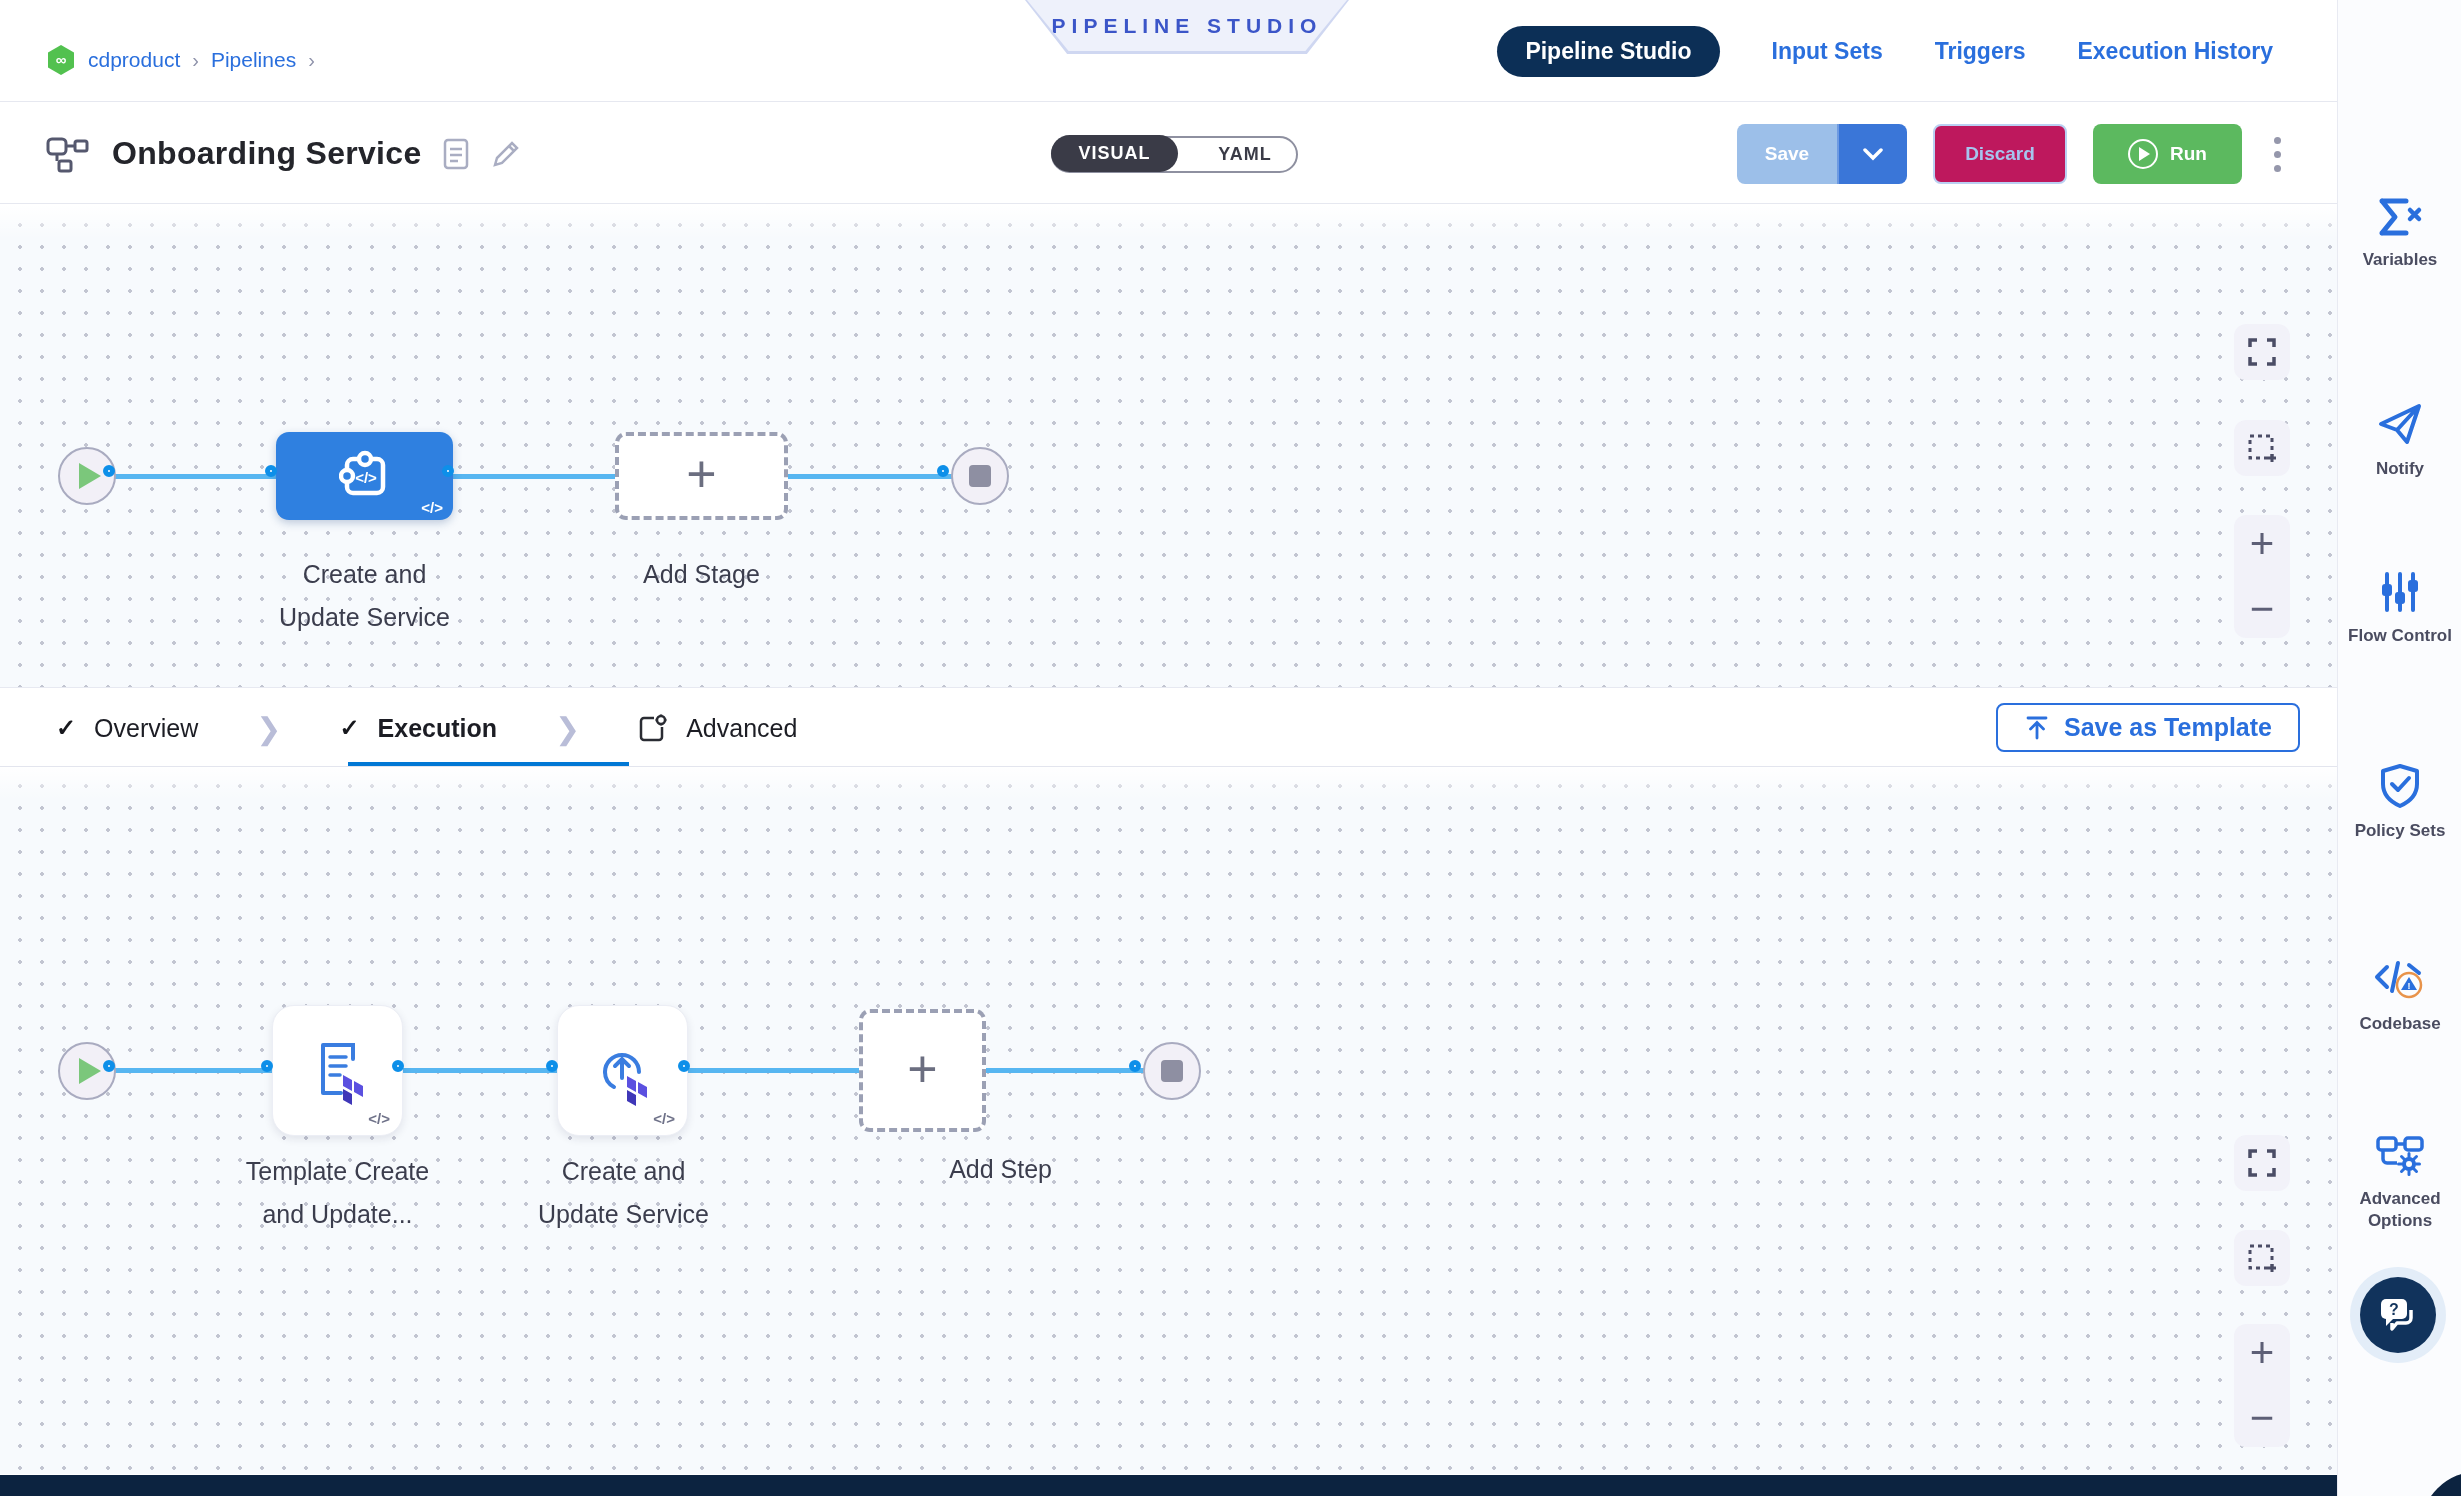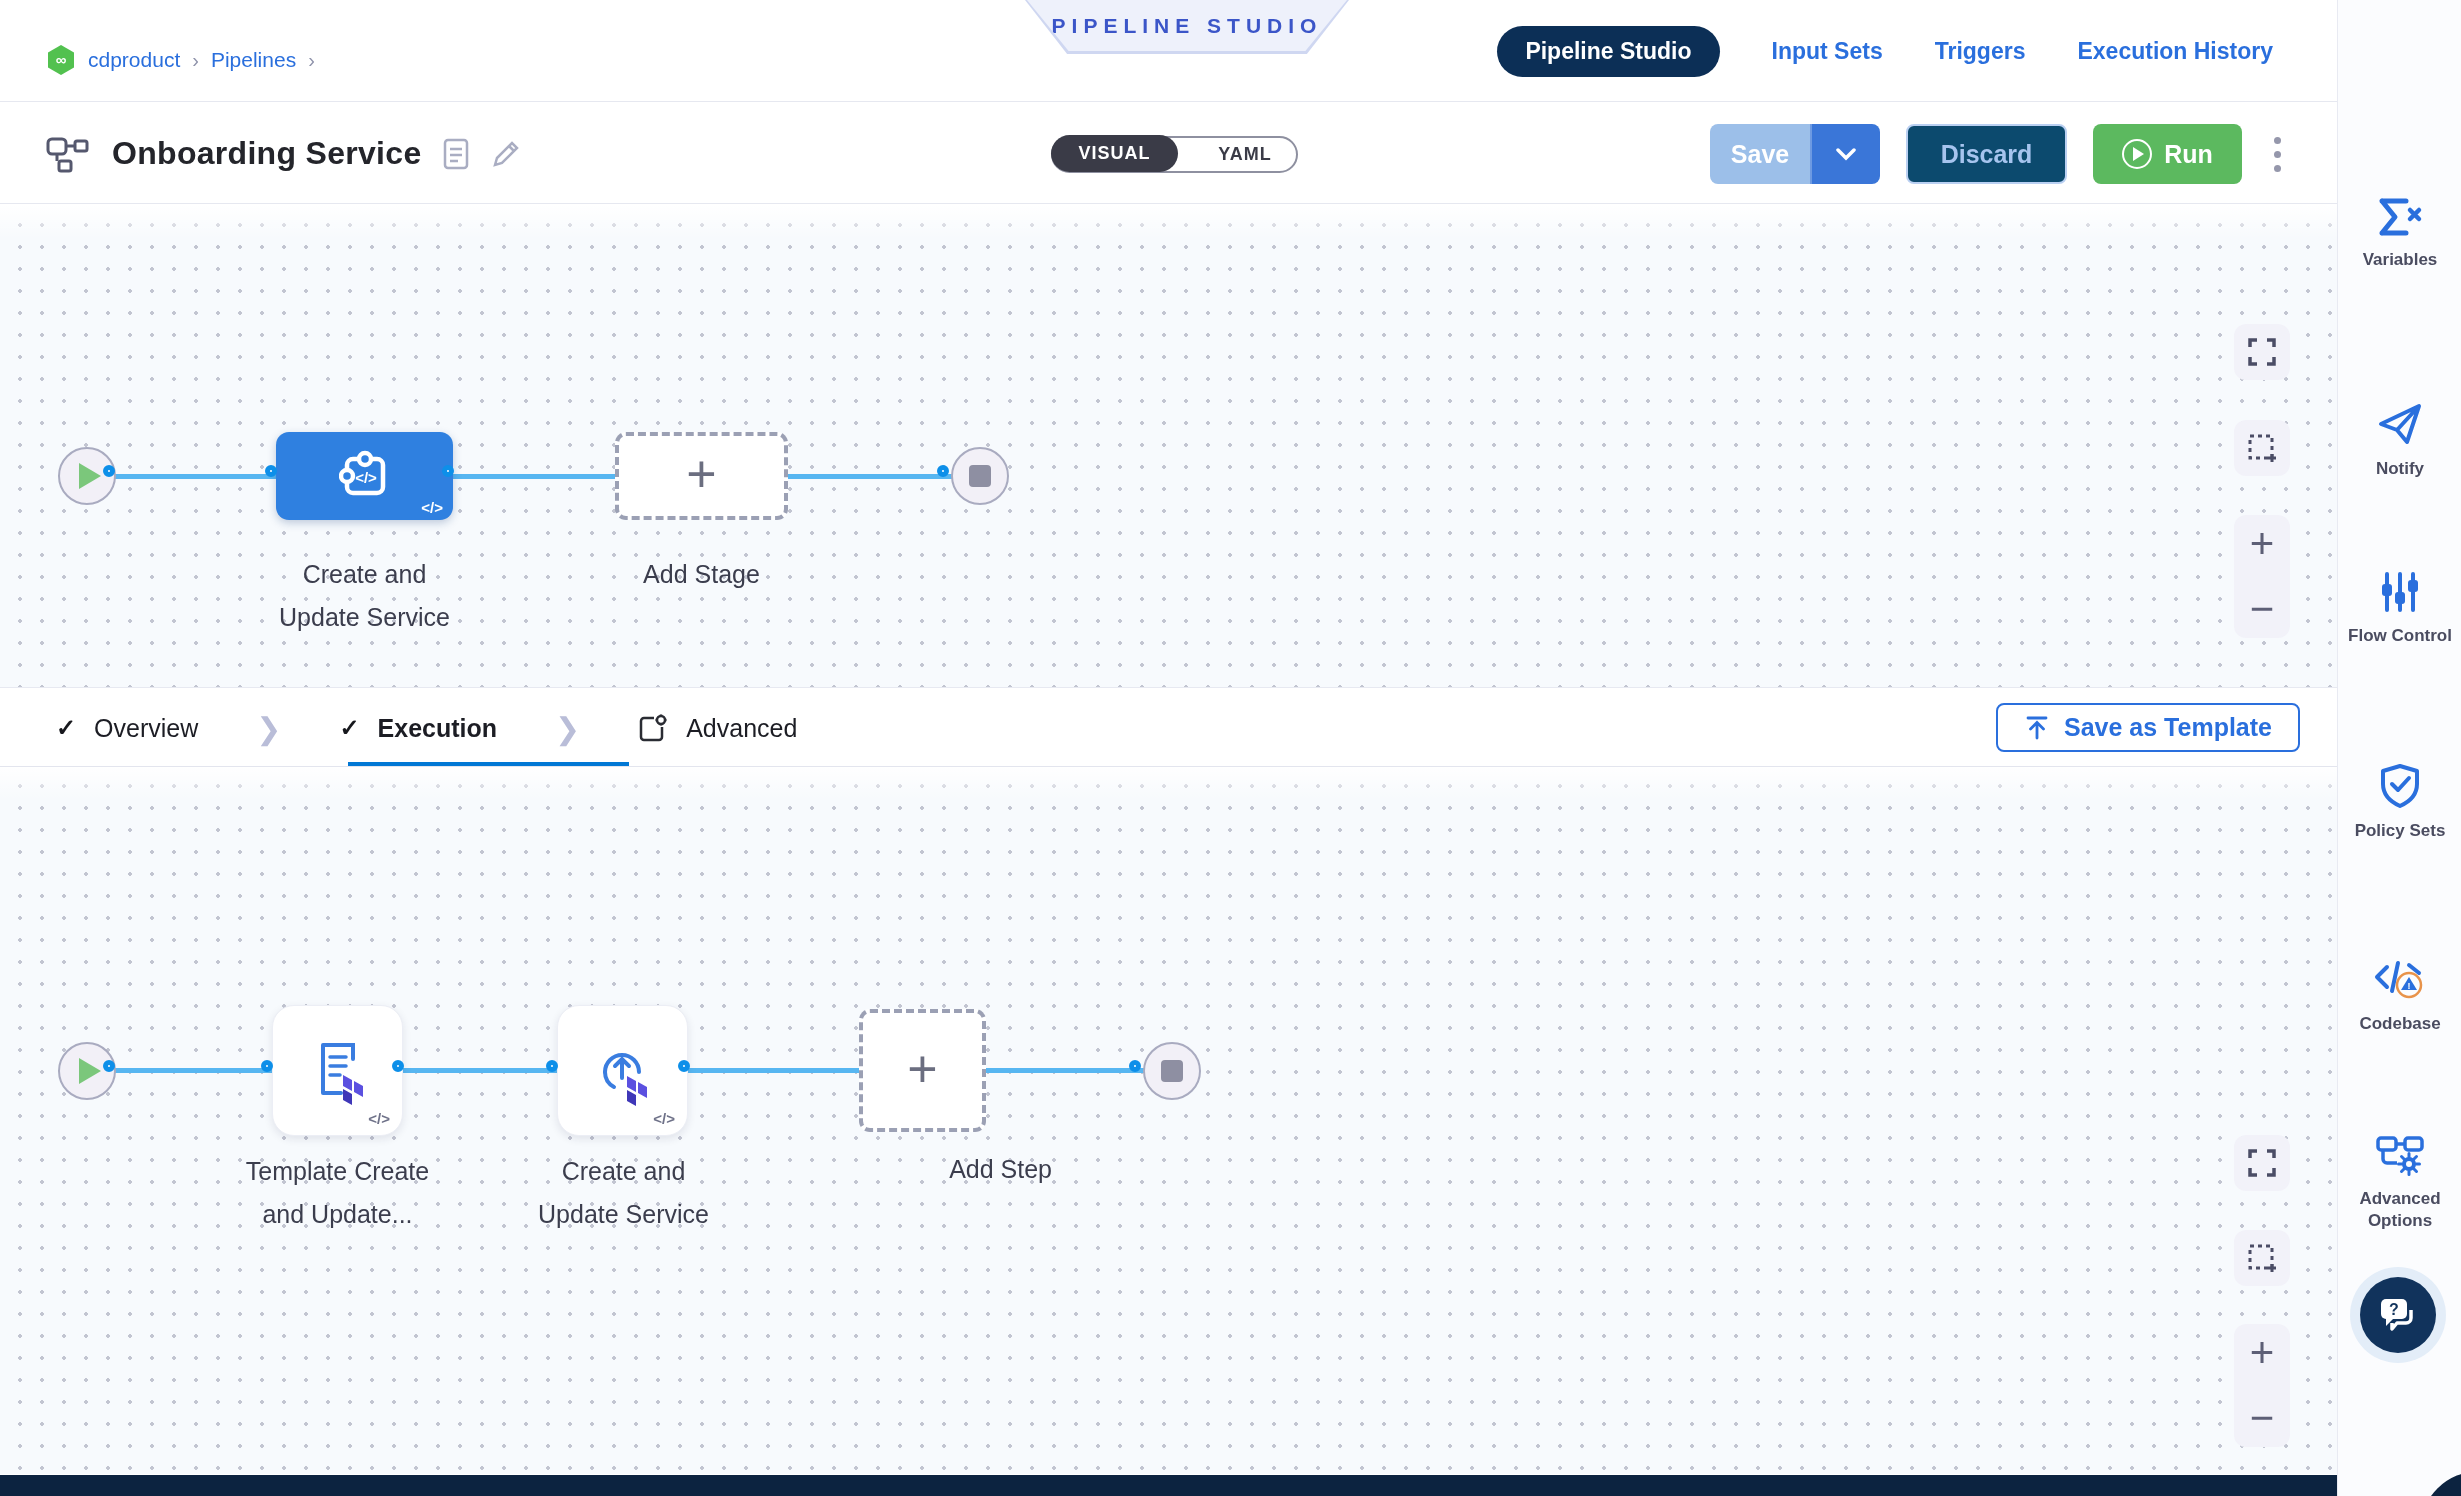--- a/index.html
+++ b/index.html
@@ -30,25 +30,25 @@
   .icon-gray { color:#5a5d72; }
   .icon-light { color:#a9adc2; cursor:pointer; }
 
   .view-toggle { position:absolute; left:1051px; top:33px; width:247px; height:37px; border:2px solid #8e90a0; border-radius:20px;
     background:#fff; display:flex; align-items:center; }
   .vt-visual { width:127px; height:37px; margin:-2px 0 0 -2px; background:#3a3b47; border-radius:20px; color:#fff;
     font-weight:bold; font-size:18px; letter-spacing:1px; display:flex; align-items:center; justify-content:center; cursor:pointer; }
   .vt-yaml { flex:1; text-align:center; color:#3a3b47; font-weight:bold; font-size:18px; letter-spacing:1px; cursor:pointer;margin-left:16px; }
 
   .actions { position:absolute; right:50px; top:21px; display:flex; align-items:center; gap:26px; height:60px; }
-  .btn { height:60px; border-radius:8px; display:flex; align-items:center; justify-content:center; font-weight:bold; font-size:25px; cursor:pointer; }
+  .btn { height:60px; border-radius:8px; display:flex; align-items:center; justify-content:center; font-weight:bold; font-size:19px; cursor:pointer; }
   .save-split { display:flex; height:60px; }
   .save-main { background:#9cbfe9; color:#fff; width:100px; border-radius:8px 0 0 8px; }
   .save-caret { background:#3a76d8; width:70px; border-radius:0 8px 8px 0; border-left:2px solid #6d9ae2; color:#fff; }
-  .discard { background:#0c4a6e; border:2px solid #bad0f2; color:#a6c4ee; width:161px; }
+  .discard { background:#be185d; border:2px solid #bad0f2; color:#a6c4ee; width:134px; }
   .run { background:#5cb95f; color:#fff; width:149px; gap:12px;text-align:right; }
   .run-ico { width:30px; height:30px; border:2.5px solid #fff; border-radius:50%; display:flex; align-items:center; justify-content:center; }
   .run-ico::after { content:""; border-left:11px solid #fff; border-top:7px solid transparent; border-bottom:7px solid transparent; margin-left:3px; }
   .kebab { display:flex; flex-direction:column; gap:7px; padding:6px; cursor:pointer; }
   .kebab i { width:7px; height:7px; border-radius:50%; background:#9597ab; }
 
   
   .canvas { position:absolute; left:0; width:2337px; background-color:#f7fafd;
     background-image:radial-gradient(circle, #c2c5d1 1.7px, transparent 1.9px); background-size:22px 22px; background-position:9px 9px; }
   #canvas1 { top:205px; height:482px; }

